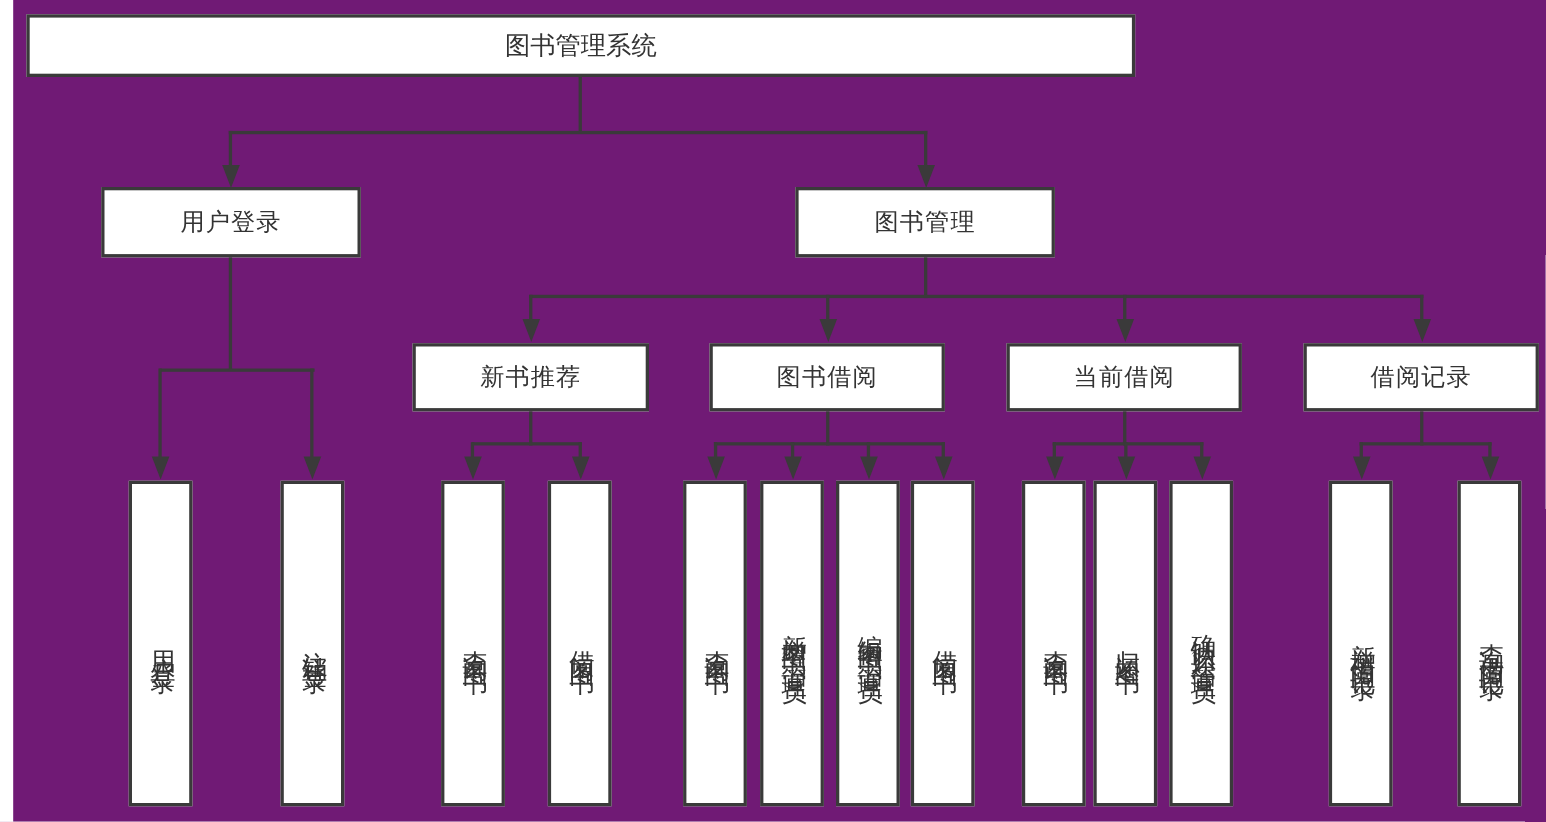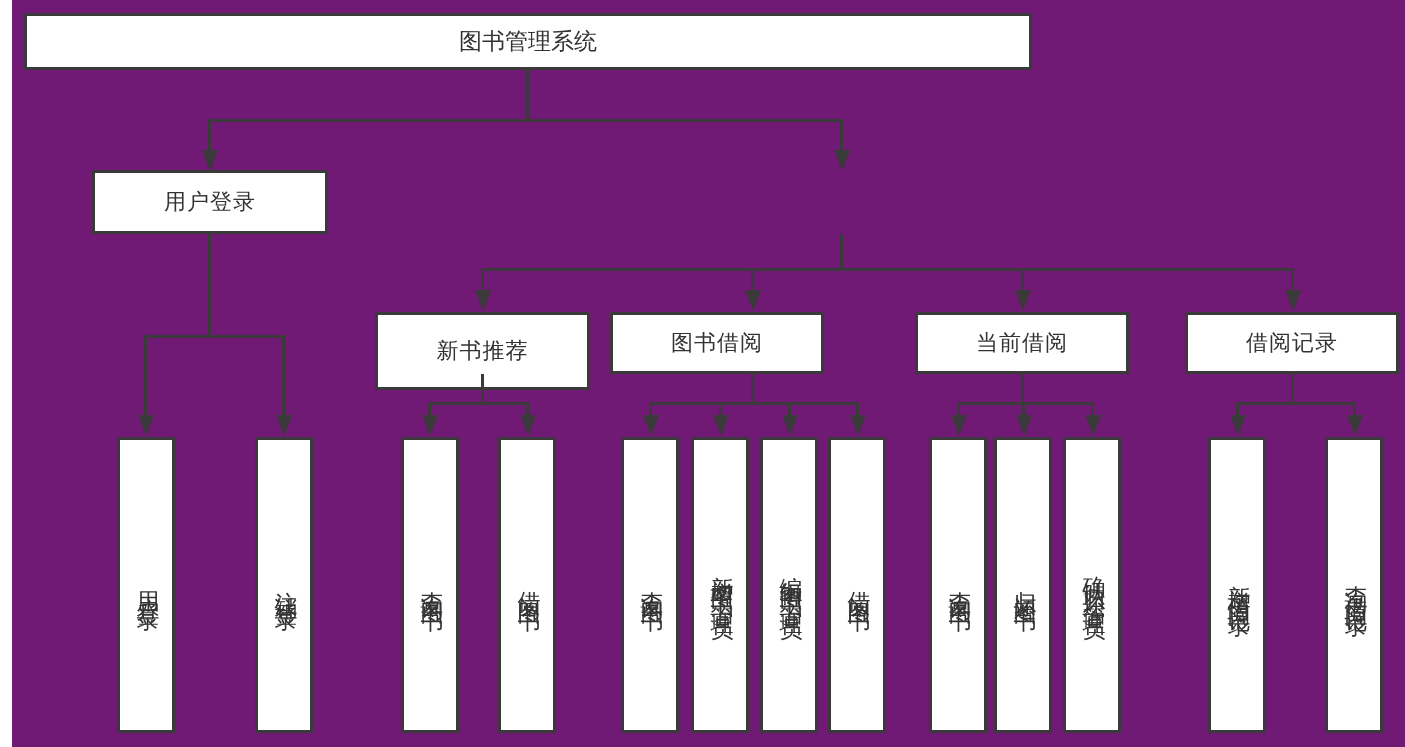--- a/index.html
+++ b/index.html
@@ -65,43 +65,46 @@
   <div class="vline" style="left:514px; top:70px; height:51px;"></div>
   <div class="hline" style="left:196px; top:119px; width:635px;"></div>
   <div class="vline" style="left:196px; top:119px; height:32px;"></div>
   <div class="arrow" style="left:190px; top:150px;"></div>
   <div class="vline" style="left:828px; top:119px; height:32px;"></div>
   <div class="arrow" style="left:822px; top:150px;"></div>
 
   <div class="box node-h" style="left:80px; top:170px; width:236px; height:64px;">
     <span>用户登录</span>
   </div>
+  <div class="box node-h" style="left:711px; top:170px; width:236px; height:64px;">
+    <span>图书管理</span>
+  </div>
 
   <div class="vline" style="left:196px; top:234px; height:103px;"></div>
   <div class="hline" style="left:133px; top:335px; width:141px;"></div>
   <div class="vline" style="left:132px; top:335px; height:81px;"></div>
   <div class="arrow" style="left:126px; top:415px;"></div>
   <div class="vline" style="left:270px; top:335px; height:81px;"></div>
   <div class="arrow" style="left:264px; top:415px;"></div>
 
   <div class="vline" style="left:828px; top:234px; height:37px;"></div>
   <div class="hline" style="left:469px; top:268px; width:813px;"></div>
   <div class="vline" style="left:469px; top:268px; height:24px;"></div>
   <div class="arrow" style="left:463px; top:290px;"></div>
   <div class="vline" style="left:739px; top:268px; height:24px;"></div>
   <div class="arrow" style="left:733px; top:290px;"></div>
   <div class="vline" style="left:1009px; top:268px; height:24px;"></div>
   <div class="arrow" style="left:1003px; top:290px;"></div>
   <div class="vline" style="left:1279px; top:268px; height:24px;"></div>
   <div class="arrow" style="left:1273px; top:290px;"></div>
 
-  <div class="box node-h" style="left:363px; top:312px; width:215px; height:78px;">
+  <div class="box node-h" style="left:363px; top:312px; width:215px; height:62px;">
     <span>新书推荐</span>
   </div>
-  <div class="box node-h" style="left:598px; top:312px; width:214px; height:62px;">
+  <div class="box node-h" style="left:633px; top:312px; width:214px; height:62px;">
     <span>图书借阅</span>
   </div>
   <div class="box node-h" style="left:1173px; top:312px; width:214px; height:62px;">
     <span>借阅记录</span>
   </div>
   <div class="box node-h" style="left:903px; top:312px; width:214px; height:62px;">
     <span>当前借阅</span>
   </div>
 
   <div class="vline" style="left:469px; top:374px; height:31px;"></div>

